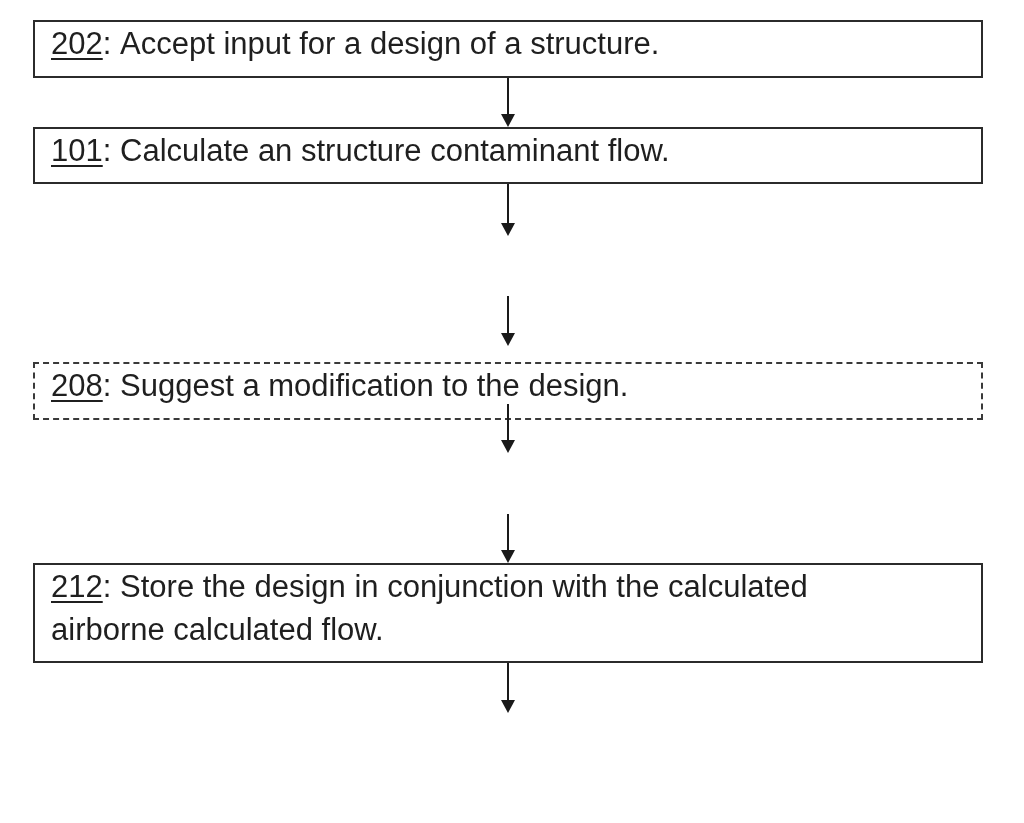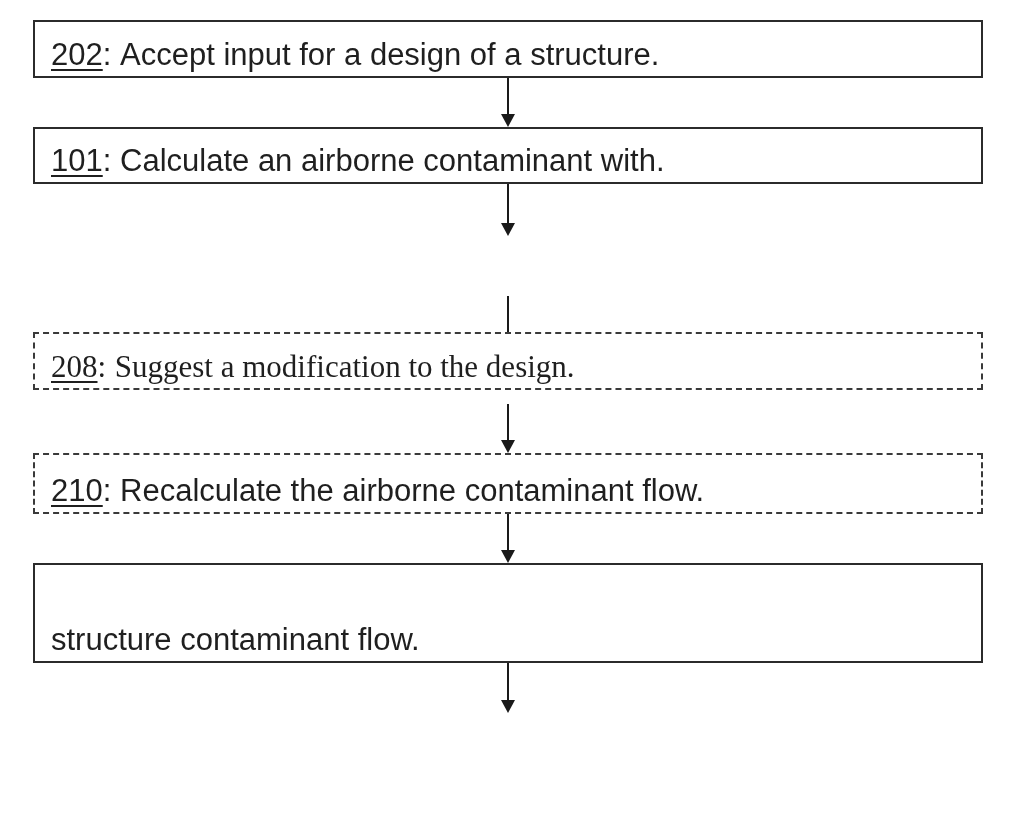--- a/index.html
+++ b/index.html
@@ -16,21 +16,21 @@
     color: #1f1f1f;
     overflow: hidden;
   }
   .box {
     position: absolute;
     left: 33px;
     width: 950px;
     box-sizing: border-box;
     background: #ffffff;
     display: flex;
-    align-items: flex-end;
+    align-items: flex-start;
     padding-left: 16px;
     padding-right: 17px;
     font-size: 31px;
     line-height: 1.4;
   }
   .box.solid  { border: 2px solid #2b2b2b; }
   .box.dashed { border: 2px dashed #3a3a3a; }
   .num {
     text-decoration: underline;
     text-decoration-thickness: 2px;
@@ -72,60 +72,56 @@
     </div>
   </div>
 
   <div class="arrow" style="top:78px; height:49px;">
     <div class="arrow-line"></div>
     <div class="arrow-head"></div>
   </div>
 
   <div class="box solid" style="top:127px; height:57px;">
     <div class="label">
-      <div class="line"><span class="num">101</span><span class="sep">:</span><span>Calculate an airborne contaminant with.</span></div>
+      <div class="line"><span class="num">101</span><span class="sep">:</span><span>Calculate an structure contaminant flow.</span></div>
     </div>
   </div>
 
   <div class="arrow" style="top:184px; height:52px;">
     <div class="arrow-line"></div>
     <div class="arrow-head"></div>
   </div>
 
 
   <div class="arrow" style="top:296px; height:50px;">
     <div class="arrow-line"></div>
     <div class="arrow-head"></div>
   </div>
 
-  <div class="box dashed" style="top:332px; height:58px;font-family:Liberation Serif, serif;">
+  <div class="box dashed" style="top:362px; height:58px;">
     <div class="label">
       <div class="line"><span class="num">208</span><span class="sep">:</span><span>Suggest a modification to the design.</span></div>
     </div>
   </div>
 
   <div class="arrow" style="top:404px; height:49px;">
     <div class="arrow-line"></div>
     <div class="arrow-head"></div>
   </div>
 
-  <div class="box dashed" style="top:453px; height:61px;">
-    <div class="label">
-      <div class="line"><span class="num">210</span><span class="sep">:</span><span>Recalculate the airborne contaminant flow.</span></div>
-    </div>
-  </div>
 
   <div class="arrow" style="top:514px; height:49px;">
     <div class="arrow-line"></div>
     <div class="arrow-head"></div>
   </div>
 
   <div class="box solid constrained" style="top:563px; height:100px;">
     <div class="label">
-      <div class="line">structure contaminant flow.</div>
+      <div class="line"><span class="num">212</span><span class="sep">:</span><span>Store the design in conjunction with the calculated</span></div>
+      <div class="line">airborne calculated flow.</div>
     </div>
   </div>
 
   <div class="arrow" style="top:663px; height:50px;">
     <div class="arrow-line"></div>
     <div class="arrow-head"></div>
   </div>
 
 
 </div>

